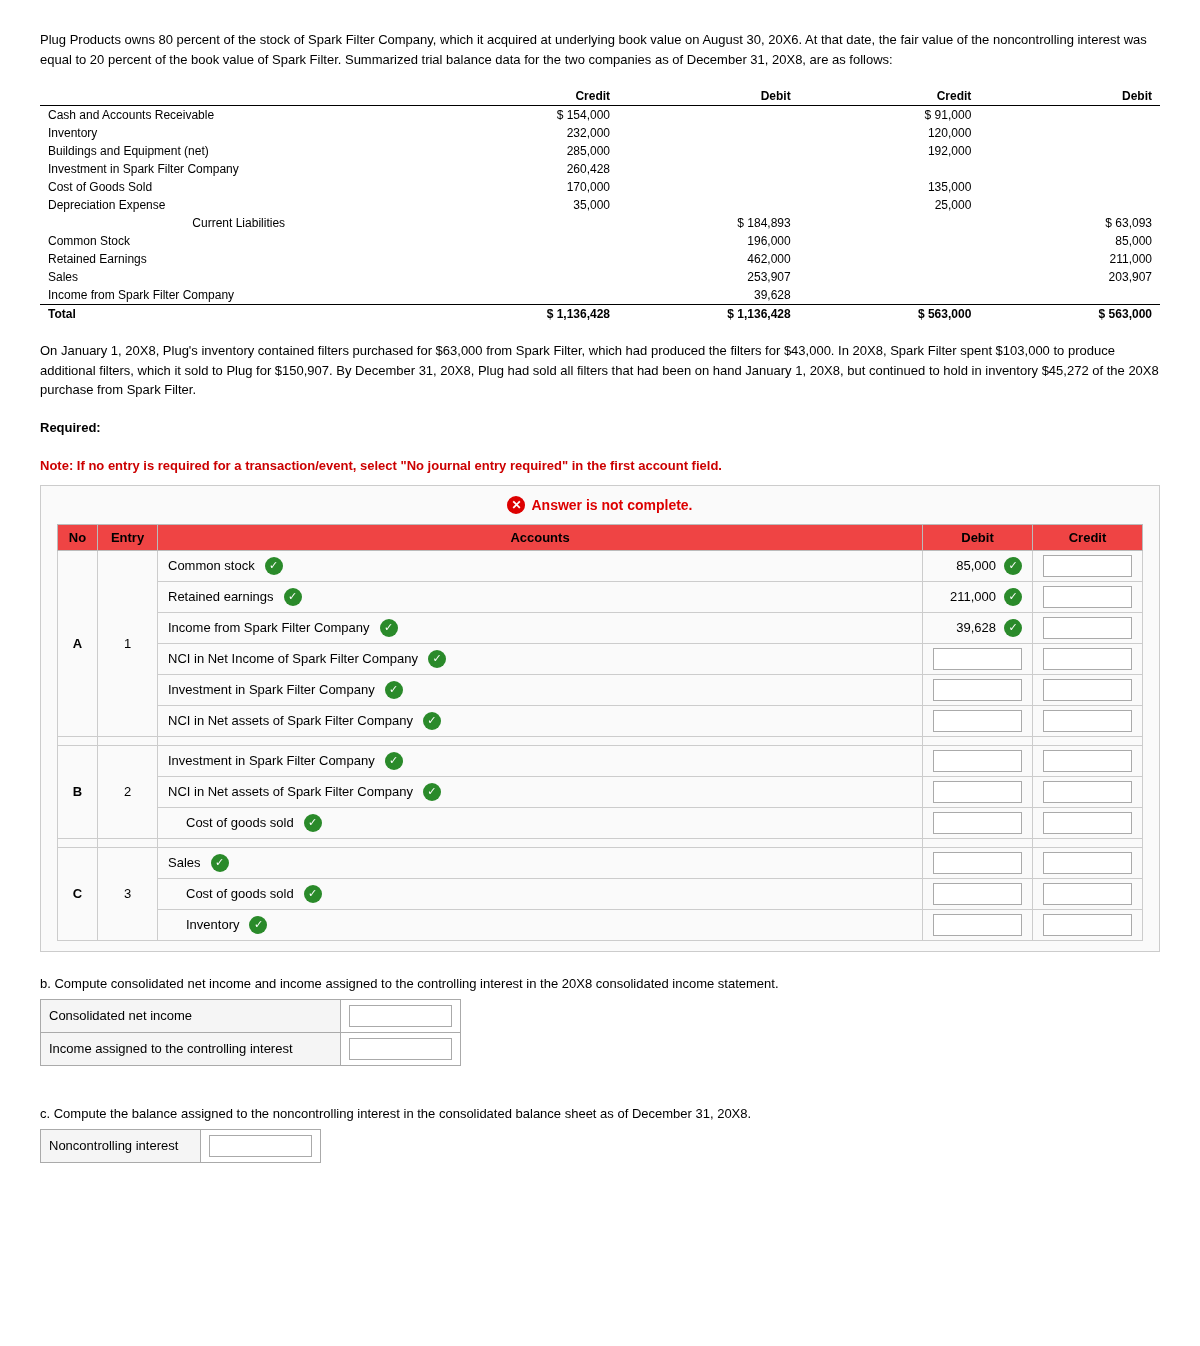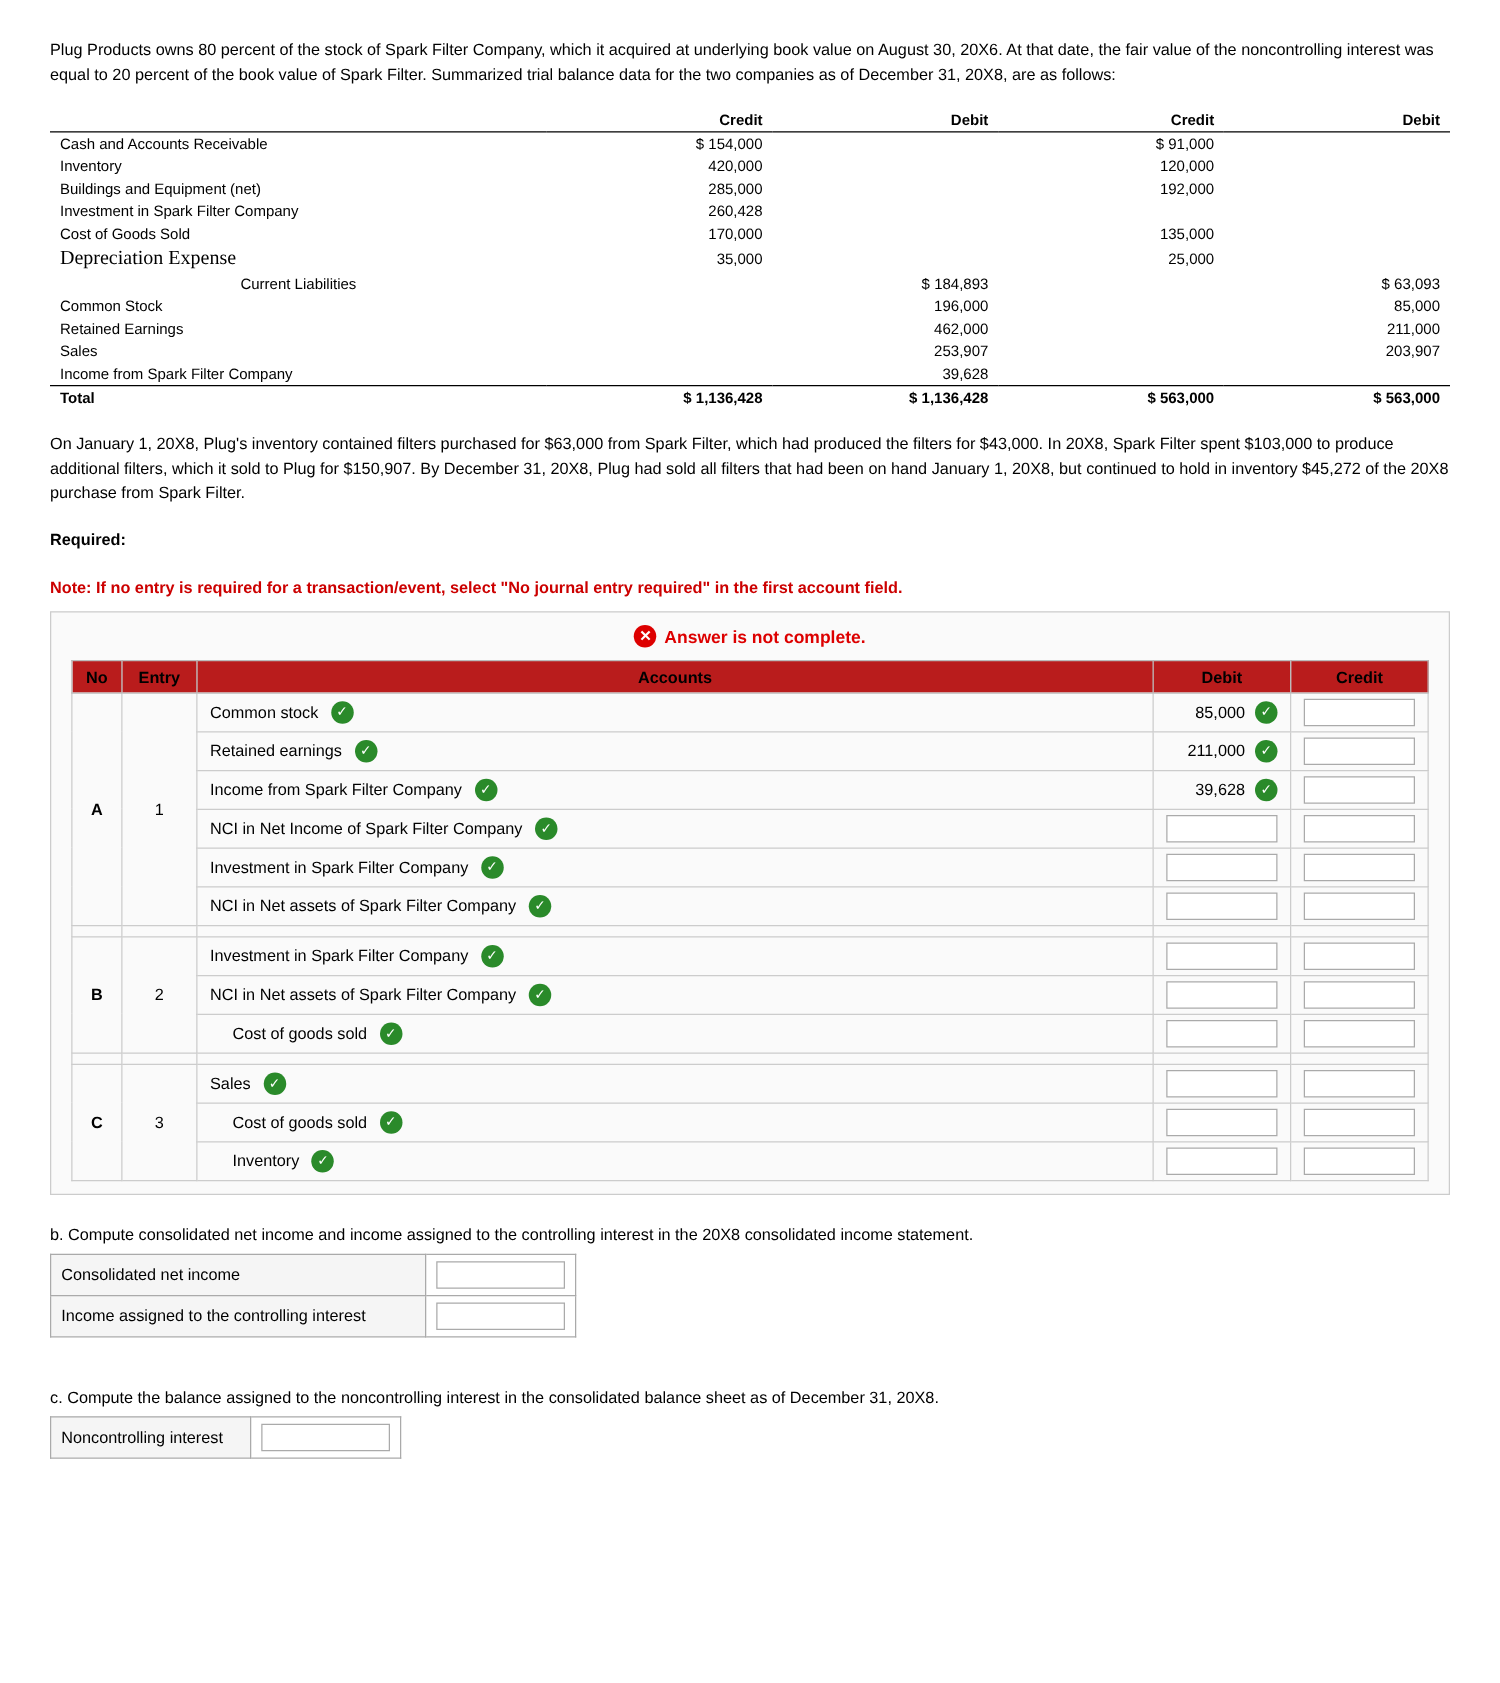--- a/index.html
+++ b/index.html
@@ -100,21 +100,21 @@
       flex-shrink: 0;
     }
 
     
     .consol-table {
       width: 100%;
       border-collapse: collapse;
       font-size: 13px;
     }
     .consol-table th {
-      background: #b91c1c;
+      background: #ef4444;
       border: 1px solid #bbb;
       padding: 5px 10px;
       text-align: center;
       font-weight: bold;
     }
     .consol-table td {
       border: 1px solid #ccc;
       padding: 4px 10px;
       vertical-align: middle;
     }
@@ -228,21 +228,21 @@
   <tbody id="trial-tbody">
       <tr>
     <td style="text-align:left;font-size:12px;">Cash and Accounts Receivable</td>
     <td>$ 154,000</td>
     <td></td>
     <td>$ 91,000</td>
     <td></td>
   </tr>
       <tr>
     <td style="text-align:left;font-size:12px;">Inventory</td>
-    <td>420,000</td>
+    <td>232,000</td>
     <td></td>
     <td>120,000</td>
     <td></td>
   </tr>
       <tr>
     <td style="text-align:left;font-size:12px;">Buildings and Equipment (net)</td>
     <td>285,000</td>
     <td></td>
     <td>192,000</td>
     <td></td>
@@ -255,21 +255,21 @@
     <td></td>
   </tr>
       <tr>
     <td style="text-align:left;font-size:12px;">Cost of Goods Sold</td>
     <td>170,000</td>
     <td></td>
     <td>135,000</td>
     <td></td>
   </tr>
       <tr>
-    <td style="text-align:left;font-size:16px;font-family:Liberation Serif, serif;">Depreciation Expense</td>
+    <td style="text-align:left;font-size:12px;">Depreciation Expense</td>
     <td>35,000</td>
     <td></td>
     <td>25,000</td>
     <td></td>
   </tr>
       <tr>
     <td style="text-align:center;font-size:12px;">Current Liabilities</td>
     <td></td>
     <td>$ 184,893</td>
     <td></td>

